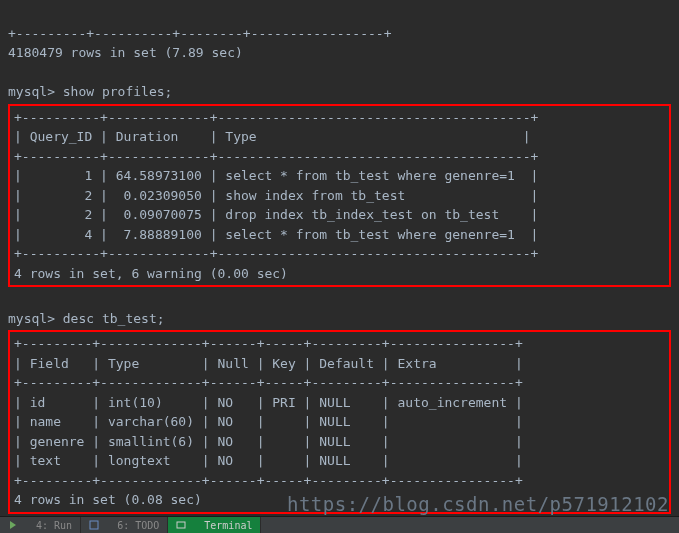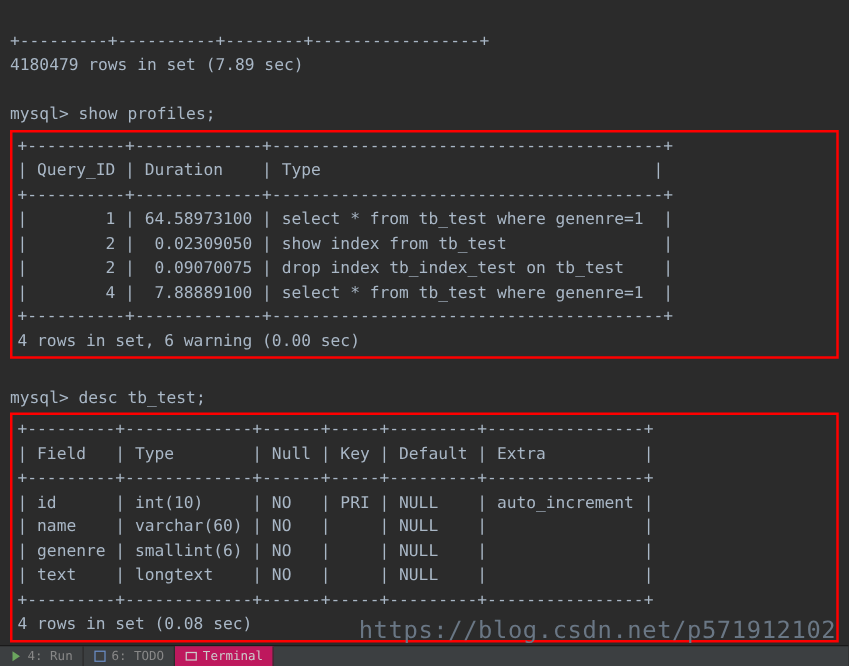--- a/index.html
+++ b/index.html
@@ -45,26 +45,26 @@
       display: flex;
       align-items: center;
       font-size: 10px;
       color: #888;
       border-top: 1px solid #1a1a1a;
     }
     .bottom-tab {
       padding: 0 8px;
       display: flex;
       align-items: center;
-      gap: 4px;
+      gap: 18px;
       border-right: 1px solid #2b2b2b;
       height: 100%;
     }
     .bottom-tab.active {
-      background: #be185d;
+      background: #15803d;
       color: #ccc;
     }
     .icon-small {
       width: 10px;
       height: 10px;
       display: inline-block;
     }
   </style>
 </head>
 <body>

